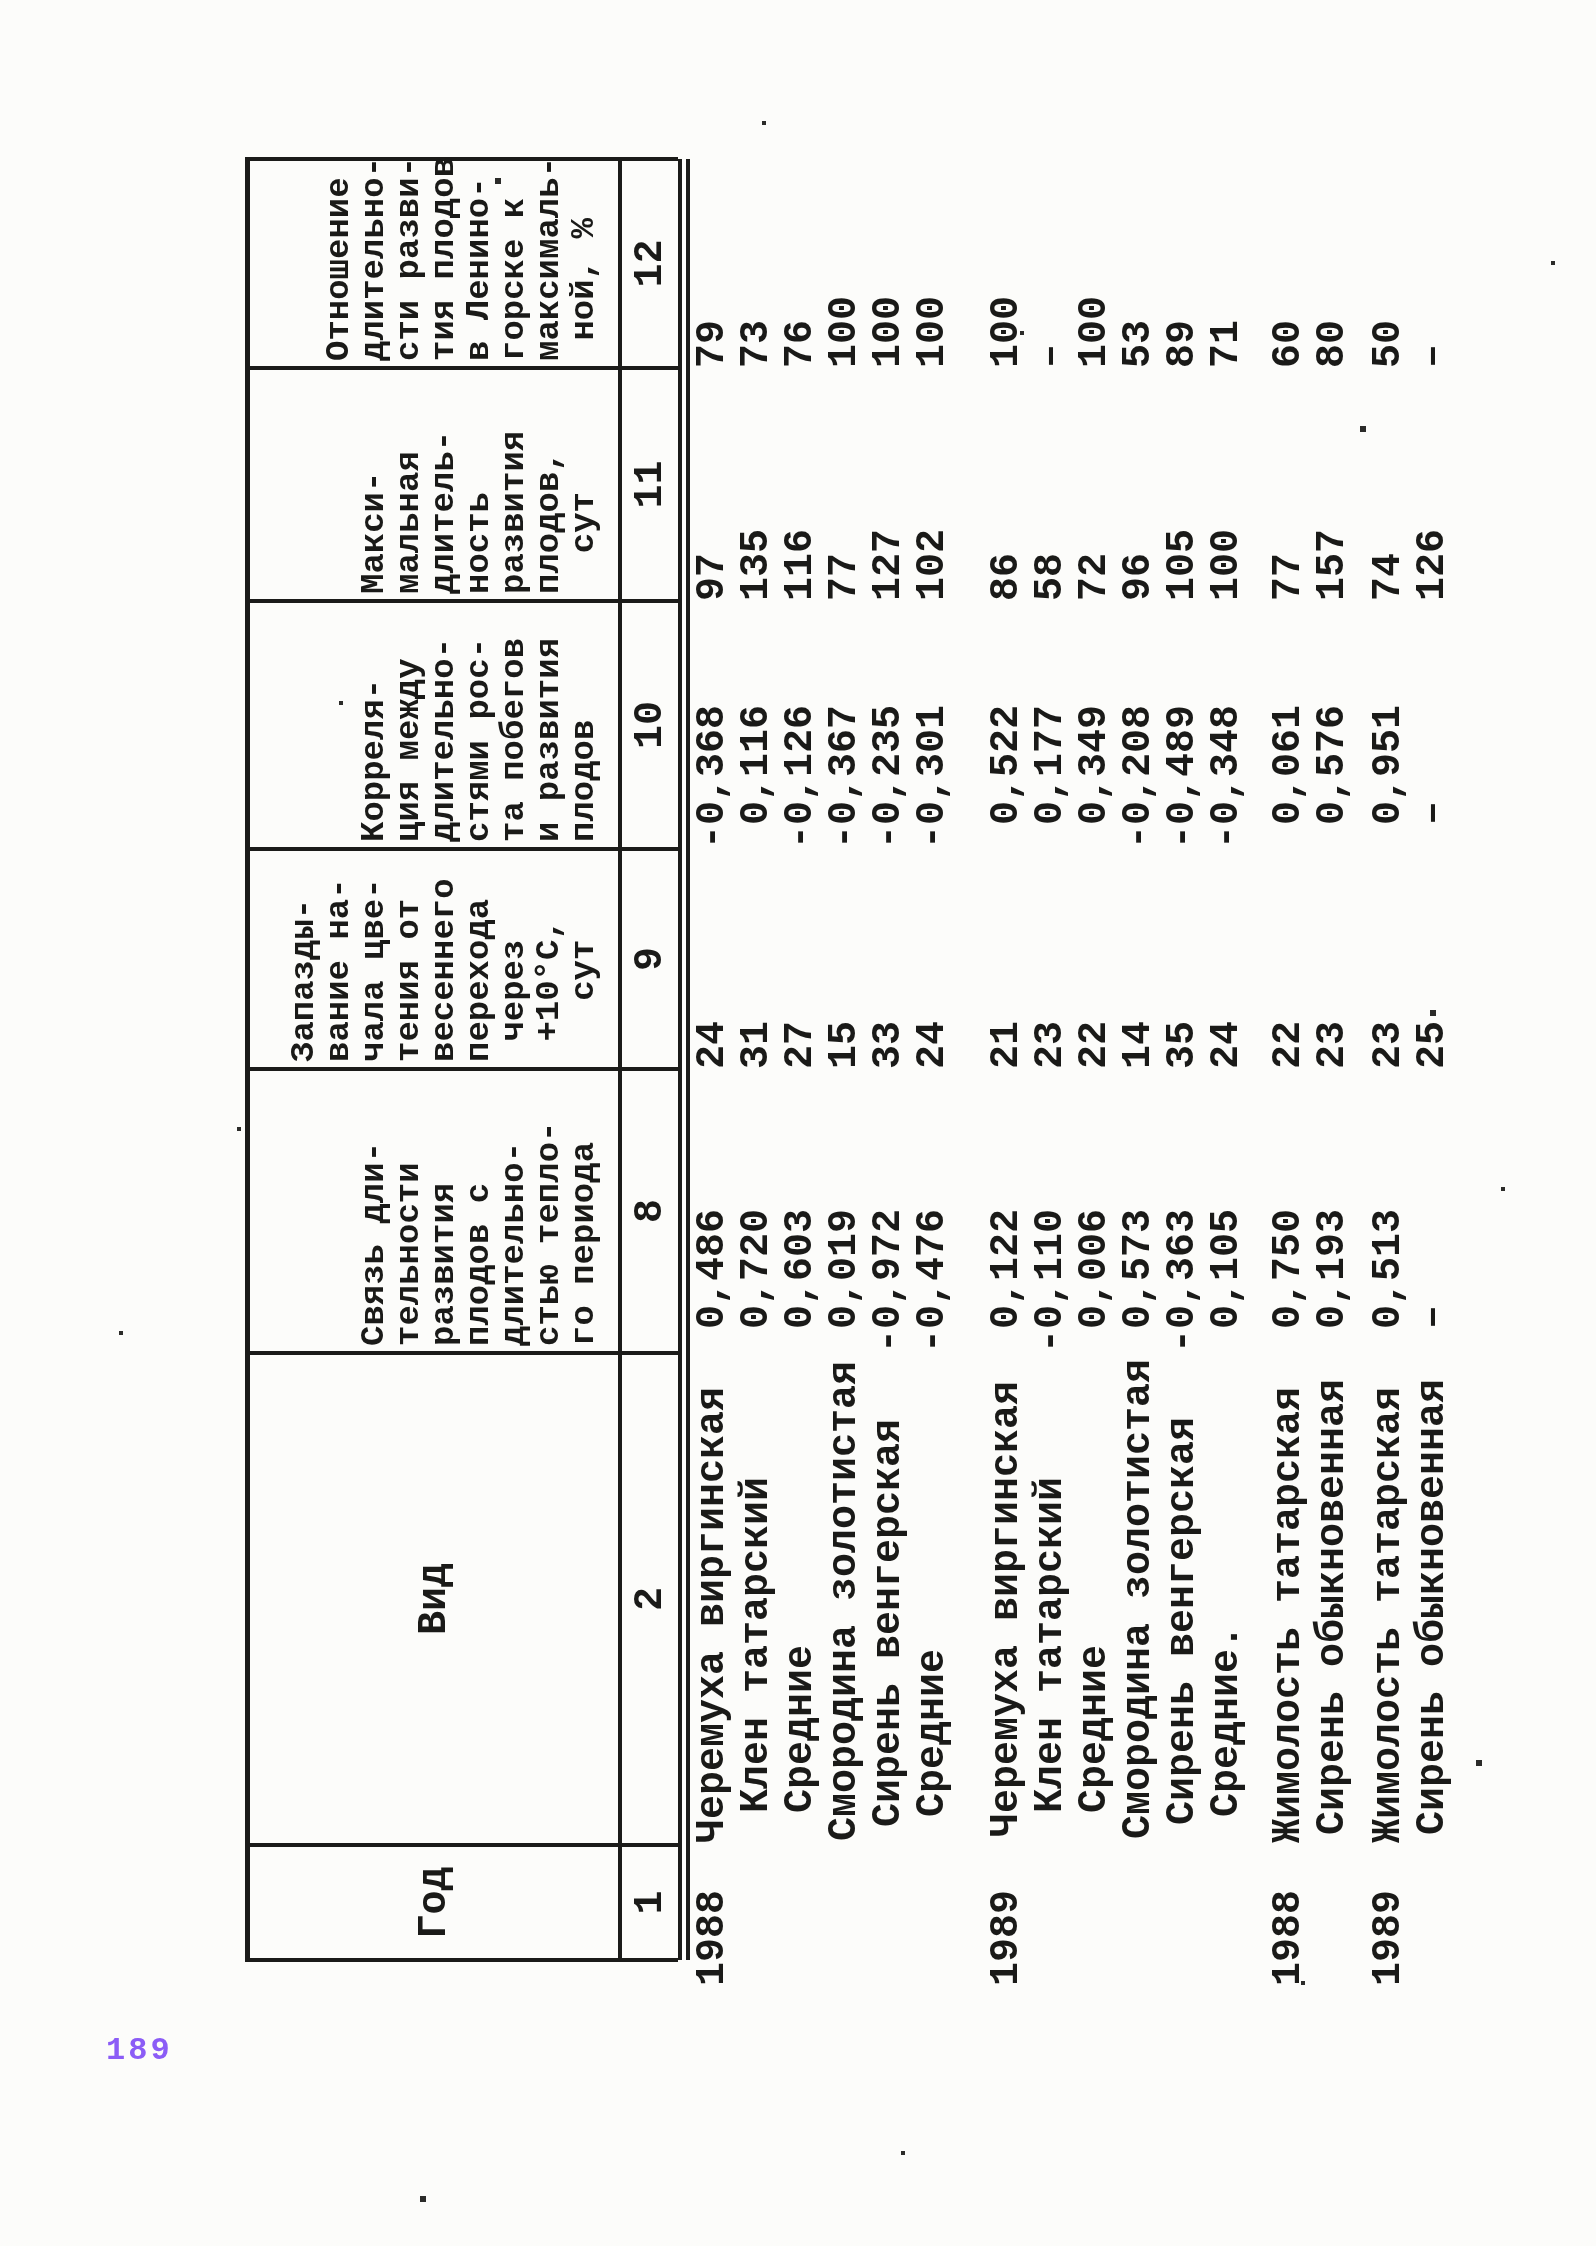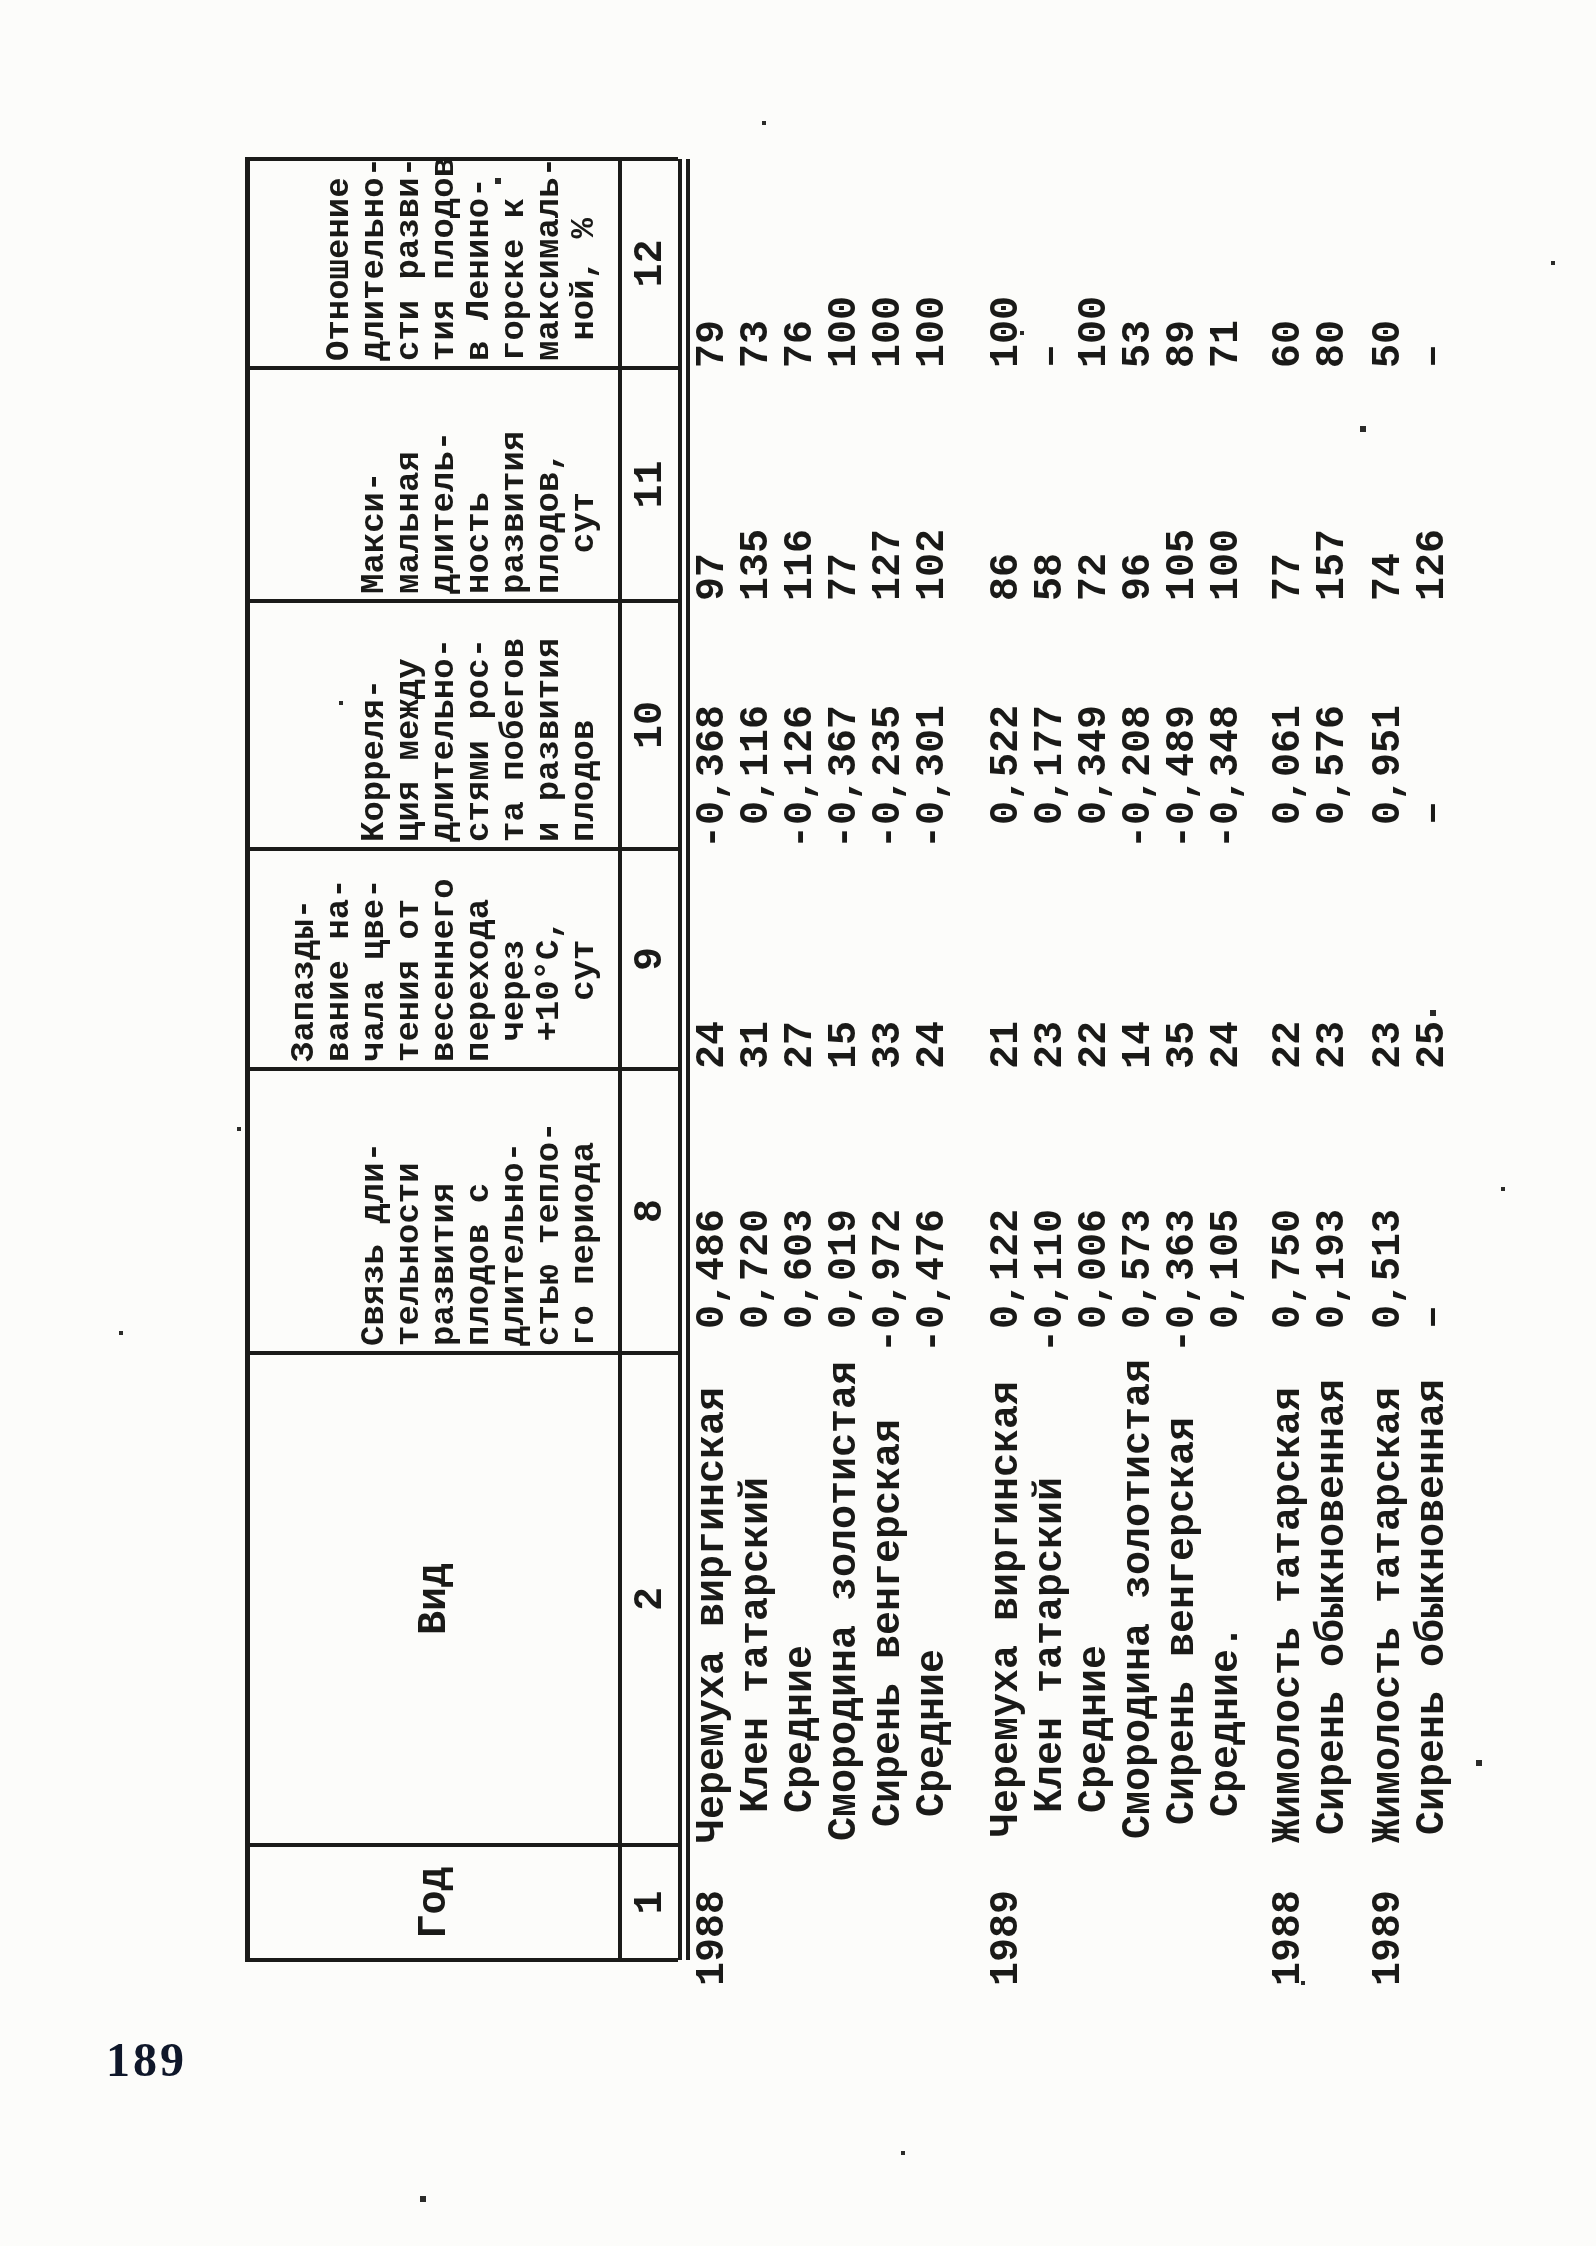--- a/index.html
+++ b/index.html
@@ -47,22 +47,22 @@
   tr.gap td{border:none;padding:0;}
   td.c-god{padding-left:4px;text-indent:-26px;font-size:42px;}
   td.c-vid{padding-left:2px;}
   td.c8{padding-left:50px;}
   td.c9{padding-left:10px;}
   td.c10{padding-left:40px;}
   td.c11{padding-left:20px;}
   td.c12{padding-left:64px;}
   .pagenum{
     position:absolute;left:106px;top:2032px;
-    font-family:Liberation Serif, serif;
-    font-weight:bold;font-size:48px;letter-spacing:3px;color:#0f172a;
+    font-family:Liberation Mono, monospace;
+    font-weight:bold;font-size:32px;letter-spacing:3px;color:#8b5cf6;
   }
   .speckles{
     position:absolute;left:0;top:0;width:2px;height:2px;background:transparent;
     box-shadow:497px 180px 0 2px #2b2b29, 763px 122px 0 1px #2b2b29,
       1021px 332px 0 1px #2b2b29, 1362px 428px 0 2px #2b2b29,
       340px 702px 0 1px #2b2b29, 1432px 1012px 0 2px #2b2b29,
       1502px 1188px 0 1px #2b2b29, 120px 1332px 0 1px #2b2b29,
       1552px 262px 0 1px #2b2b29, 902px 2152px 0 1px #2b2b29,
       422px 2198px 0 2px #2b2b29, 1302px 1982px 0 1px #2b2b29,
       702px 1692px 0 1px #2b2b29, 1478px 1762px 0 2px #2b2b29,

